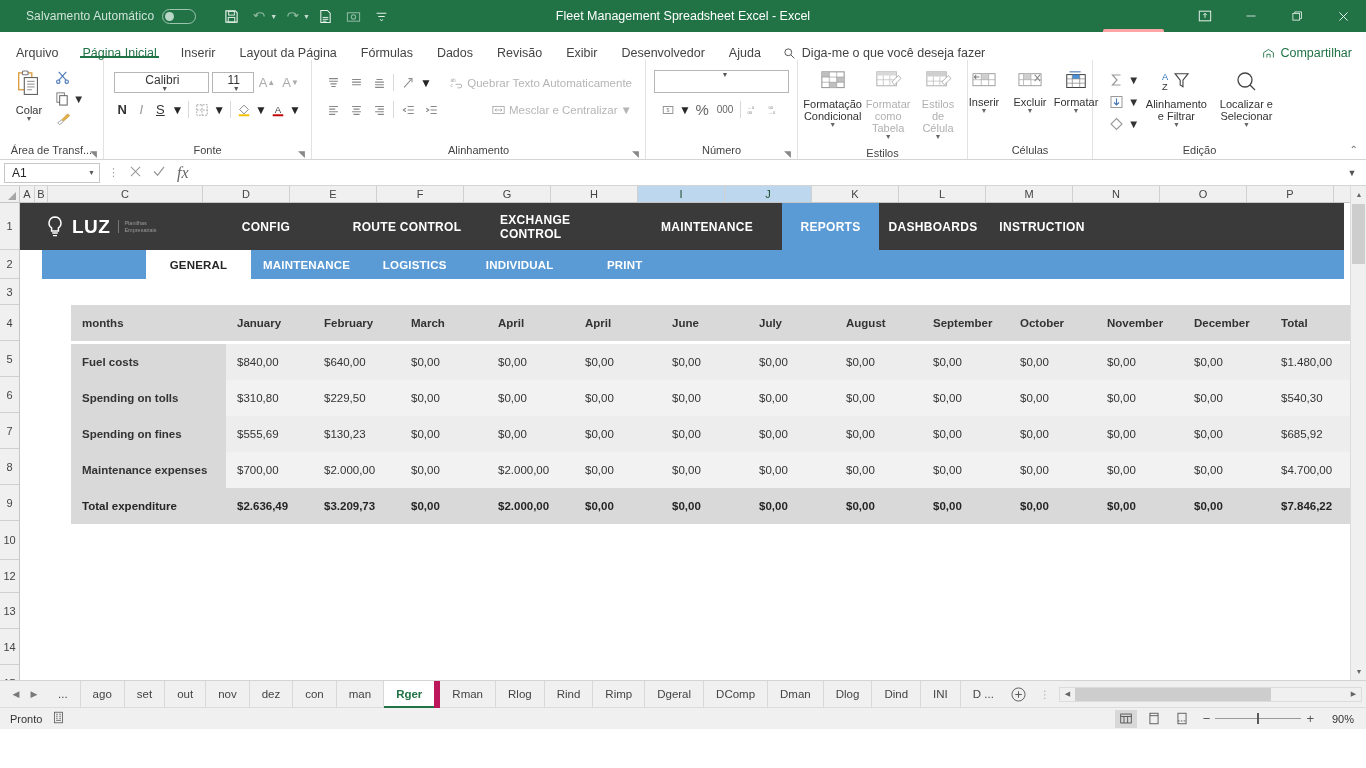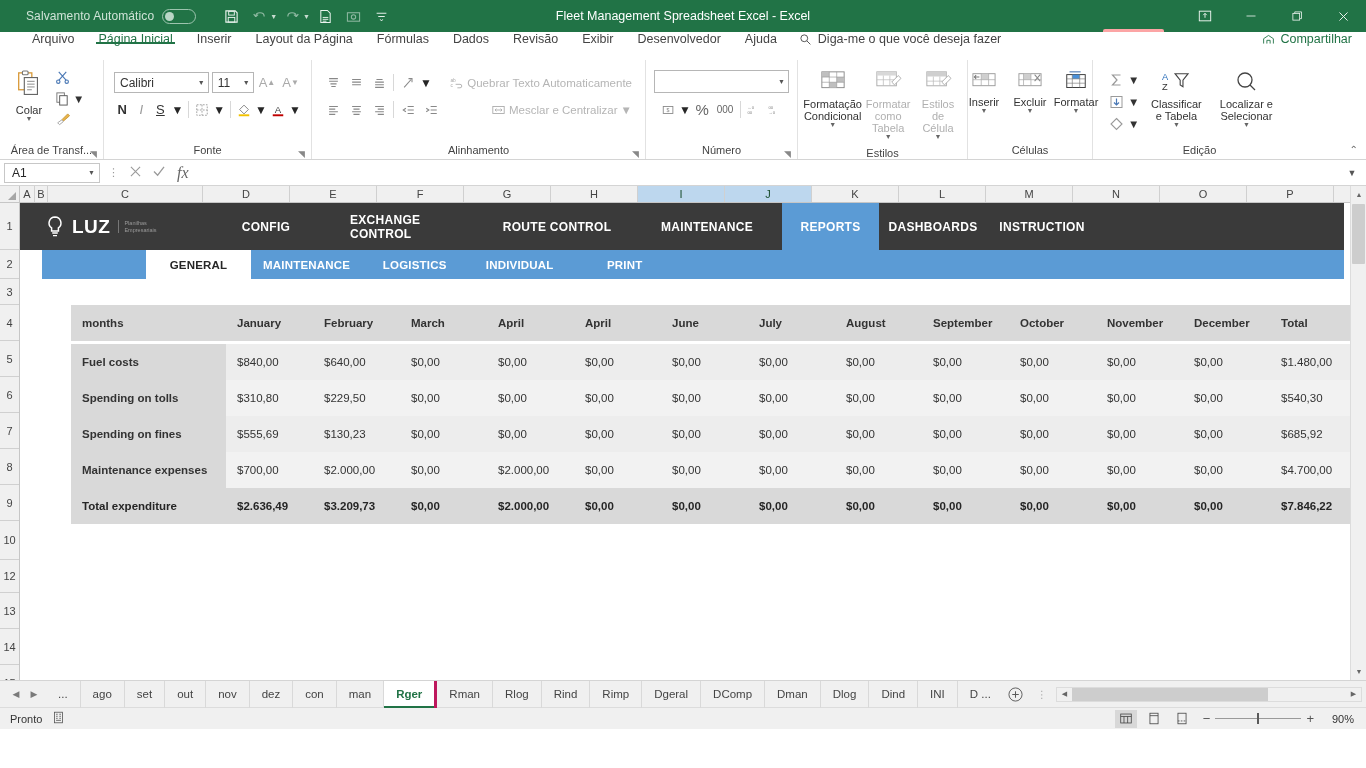--- a/index.html
+++ b/index.html
@@ -44,22 +44,22 @@
     background:#fca5a5; color:#217346; font-size:12px; padding:4px 14px;
     margin-right:18px; border:none; border-radius:2px; cursor:pointer;margin-top:47px;
   }
   .winbtn {
     width:46px; height:32px; display:flex; align-items:center; justify-content:center;
     color:#eaf3ee;
   }
 
   
   .ribbon-tabs {
-    height:28px; background:#fff; display:flex; align-items:flex-start;
-    padding-left:20px; position:relative;
+    height:28px; background:#fff; display:flex; align-items:flex-end;
+    padding-left:4px; position:relative;
   }
   .rtab {
     padding:0 12px; display:flex; align-items:center; font-size:12.5px;
     color:#444; cursor:pointer; position:relative;
   }
   .rtab.active { color:#217346; }
   .rtab.active::after {
     content:""; position:absolute; left:10px; right:10px; bottom:2px;
     height:2px; background:#217346;
   }
@@ -99,23 +99,23 @@
   .smallcol { display:flex; flex-direction:column; gap:2px; padding-top:2px; }
   .smallbtn {
     display:flex; align-items:center; gap:3px; padding:2px 3px;
     font-size:11.5px; color:#333; cursor:pointer;
   }
   .smallbtn.disabled { color:#b5b5b5; }
   .icn { display:inline-flex; align-items:center; justify-content:center; }
 
   .fontrow { display:flex; align-items:center; gap:3px; padding:3px 4px; }
   .combo {
-    display:flex; align-items:center; justify-content:space-between;
+    display:flex; align-items:center; justify-content:flex-start;
     border:1px solid #b6b6b6; background:#fff; height:21px; font-size:12px;
-    padding:0 3px 0 5px; color:#333;
+    padding:0 3px 0 5px; color:#333;flex-direction:column;
   }
   .combo .cv { white-space:nowrap; overflow:hidden; }
   .combo .ca { font-size:7px; color:#555; padding-left:5px; }
   .fbtn {
     width:22px; height:21px; display:flex; align-items:center; justify-content:center;
     font-size:13px; color:#333; cursor:pointer;
   }
   .fbtn.dim { color:#aaa; }
   .sep-v { width:1px; height:17px; background:#d8d8d8; margin:0 2px; }
 
@@ -232,21 +232,21 @@
     height:27px; background:#f0f0f0; display:flex; align-items:center;
     border-top:1px solid #d4d4d4;
   }
   .navarrows { display:flex; align-items:center; gap:2px; padding:0 4px 0 8px; color:#7a7a7a; }
   .navarrows span { width:16px; text-align:center; font-size:9px; cursor:pointer; }
   .sheettab {
     font-size:11.5px; color:#444; padding:0 12px; height:27px; display:flex;
     align-items:center; border-right:1px solid #d9d9d9; cursor:pointer; position:relative;
   }
   .sheettab.active {
-    background:#fff; color:#217346; font-weight:bold; border-right:3px solid #be185d;
+    background:#fff; color:#217346; font-weight:bold; border-right:6px solid #be185d;
   }
   .sheettab.active::after {
     content:""; position:absolute; left:0; right:0; bottom:0; height:2px; background:#217346;
   }
   .sheettab.trunc { color:#444; }
   .addsheet { width:26px; display:flex; align-items:center; justify-content:center; color:#5a5a5a; cursor:pointer; }
   .tabgrip { padding:0 8px; color:#aaa; font-size:10px; letter-spacing:1px; }
   .hscrollwrap { flex:1; display:flex; align-items:center; padding-right:4px; }
   .hsb {
     flex:1; height:15px; background:#f0f0f0; border:1px solid #dcdcdc; display:flex; align-items:center;
@@ -714,21 +714,21 @@
         </div>
       </div>
       <div class="bigbtn" style="max-width:68px; padding-top:2px;">
         <span class="icn">
           <svg width="34" height="26" viewBox="0 0 36 28">
             <text x="3" y="11" font-size="10" fill="#2c6fbb" font-family="Liberation Sans">A</text>
             <text x="3" y="22" font-size="10" fill="#333" font-family="Liberation Sans">Z</text>
             <path d="M17 4h14l-5.5 7v7l-3-2v-5z" fill="none" stroke="#444" stroke-width="1.2"></path>
           </svg>
         </span>
-        <span class="lbl">Classificar e Tabela</span>
+        <span class="lbl">Alinhamento e Filtrar</span>
         <span class="caret">▼</span>
       </div>
       <div class="bigbtn" style="max-width:72px; padding-top:2px;">
         <span class="icn">
           <svg width="28" height="26" viewBox="0 0 28 26">
               <circle cx="13" cy="10" r="7" fill="none" stroke="#444" stroke-width="1.3"></circle>
               <path d="M18 15l5 5" stroke="#444" stroke-width="1.3"></path>
             </svg>
         </span>
         <span class="lbl">Localizar e Selecionar</span>
@@ -810,22 +810,22 @@
               <path d="M7.2 18h5.6M8 20.6h4" stroke="#fff" stroke-width="1.4"></path>
             </svg>
           </span>
           <span class="logo-txt">LUZ</span>
           <span class="logo-sub">
             <span>Planilhas</span><br>
             <span>Empresariais</span>
           </span>
         </div>
         <div class="navitem" style="width:132px;">CONFIG</div>
+        <div class="navitem" style="width:150px;">ROUTE CONTROL</div>
         <div class="navitem" style="width:150px;">EXCHANGE CONTROL</div>
-        <div class="navitem" style="width:150px;">ROUTE CONTROL</div>
         <div class="navitem" style="width:150px;">MAINTENANCE</div>
         <div class="navitem active" style="width:97px;">REPORTS</div>
         <div class="navitem" style="width:108px;">DASHBOARDS</div>
         <div class="navitem" style="width:110px;">INSTRUCTION</div>
       </div>
 
       <div class="subbar">
         <div class="subspacer"></div>
         <div class="subitem active">GENERAL</div>
         <div class="subitem">MAINTENANCE</div>

